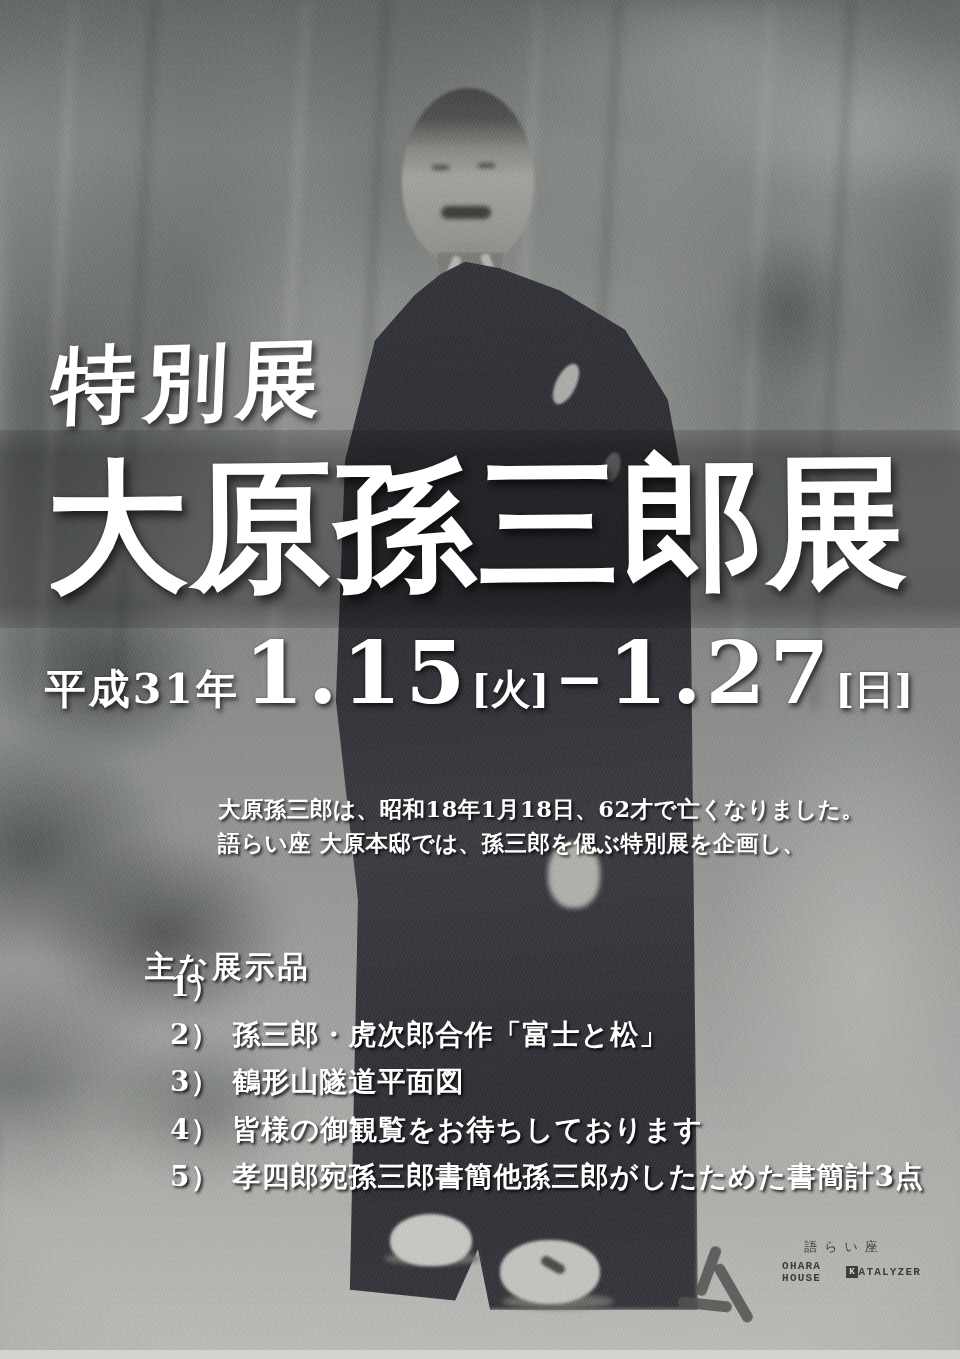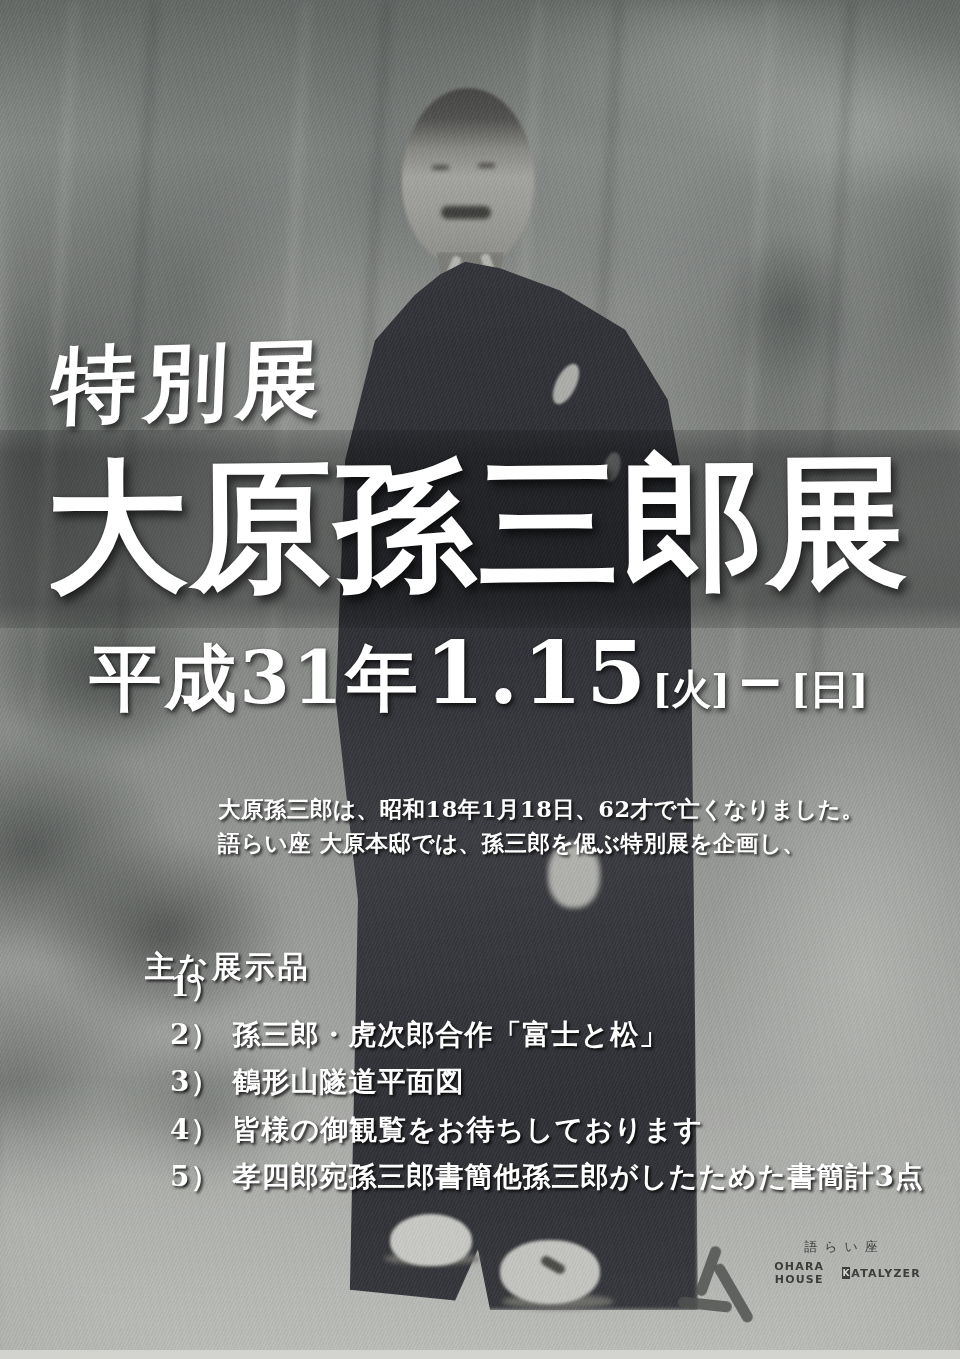--- a/index.html
+++ b/index.html
@@ -122,21 +122,21 @@
     position:absolute;left:46px;top:446px;width:880px;margin:0;color:#fff;
     font-size:142px;font-weight:900;letter-spacing:2px;line-height:1.1;white-space:nowrap;
     text-shadow:4px 6px 9px rgba(0,0,0,.6),0 0 3px rgba(0,0,0,.3);
     transform:rotate(-0.4deg);
   }
   .date-row{
     position:absolute;left:0;right:0;top:622px;display:flex;justify-content:center;
     align-items:baseline;color:#fff;font-weight:700;
     text-shadow:3px 4px 5px rgba(0,0,0,.7);white-space:nowrap;
   }
-  .date-row .era{font-size:72px;letter-spacing:3px;margin-right:4px;text-align:right;}
+  .date-row .era{font-size:41px;letter-spacing:3px;margin-right:4px;text-align:right;}
   .date-row .bignum{font-size:86px;letter-spacing:4px;}
   .date-row .bracket{font-size:40px;letter-spacing:0;margin:0 2px;}
   .date-row .dash{font-size:58px;align-self:center;margin:0 4px;transform:translateY(6px);}
   .description{
     position:absolute;left:218px;top:792px;color:#fff;font-size:22.5px;line-height:34px;
     font-weight:600;letter-spacing:.5px;text-shadow:2px 2px 3px rgba(0,0,0,.8);
   }
   .exhibits-heading{
     position:absolute;left:145px;top:947px;color:#fff;font-size:30px;font-weight:800;
     letter-spacing:3px;text-shadow:2px 2px 3px rgba(0,0,0,.8);
@@ -153,21 +153,21 @@
   .bar{position:absolute;background:#515351;border-radius:6px;opacity:.85;filter:blur(.4px);}
   .bar-a{width:11px;height:52px;left:35px;top:7px;transform:rotate(20deg);}
   .bar-b{width:11px;height:66px;left:60px;top:22px;transform:rotate(-30deg);}
   .bar-c{width:54px;height:11px;left:10px;top:61px;transform:rotate(6deg);}
   .logo-text{
     position:absolute;left:761px;top:1238px;width:160px;text-align:center;color:#3c3e3c;
     font-family:"DejaVu Sans","Liberation Sans",sans-serif;
   }
   .logo-tagline{font-size:13px;font-weight:400;letter-spacing:7px;text-indent:7px;}
   .logo-name{font-size:30px;font-weight:700;letter-spacing:4px;text-indent:4px;margin-top:1px;}
-  .logo-sub{display:flex;justify-content:center;align-items:center;font-size:11px;font-weight:700;letter-spacing:1.2px;margin-top:4px;}
+  .logo-sub{display:flex;justify-content:center;align-items:center;font-size:11px;font-weight:700;letter-spacing:1.2px;margin-top:4px;font-family:Liberation Mono, monospace;}
   .kbox{display:inline-block;background:#3c3e3c;color:#d8d8d4;width:12px;height:12px;line-height:12px;font-size:9px;margin:0 1px 0 4px;text-align:center;letter-spacing:0;}
   .bottom-strip{position:absolute;left:0;right:0;bottom:0;height:9px;background:#d4d4d0;opacity:.95;}
 </style>
 </head>
 <body>
 
 <div class="poster">
 
   <div class="ph base"></div>
   <div class="ph trees-top"></div>
@@ -204,20 +204,21 @@
 
   <div class="label-tokubetsu">特別展</div>
 
   <h1 class="main-title">大原孫三郎展</h1>
 
   <div class="date-row">
     <span class="era txtshadow">平成31年</span>
     <span class="bignum txtshadow">1.15</span>
     <span class="bracket txtshadow">[火]</span>
     <span class="dash txtshadow">−</span>
+    <span class="bignum txtshadow">1.27</span>
     <span class="bracket txtshadow">[日]</span>
   </div>
 
   <div class="description">
     <div class="desc-line">大原孫三郎は、昭和18年1月18日、62才で亡くなりました。</div>
     <div class="desc-line">語らい座 大原本邸では、孫三郎を偲ぶ特別展を企画し、</div>
   </div>
 
   <div class="exhibits-heading">主な展示品</div>
 

